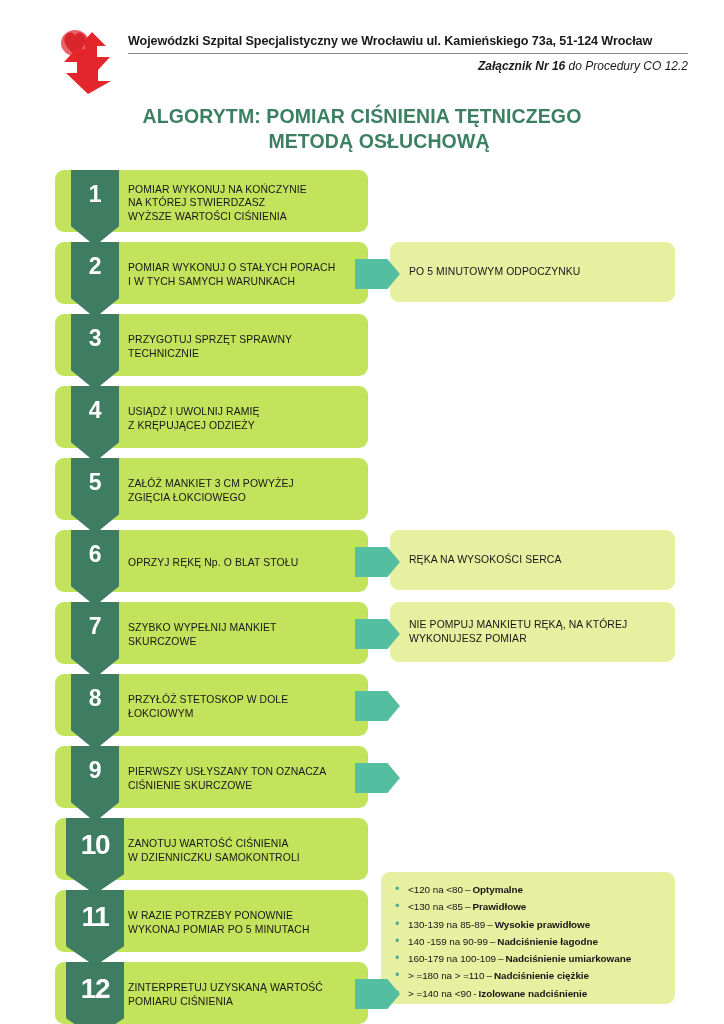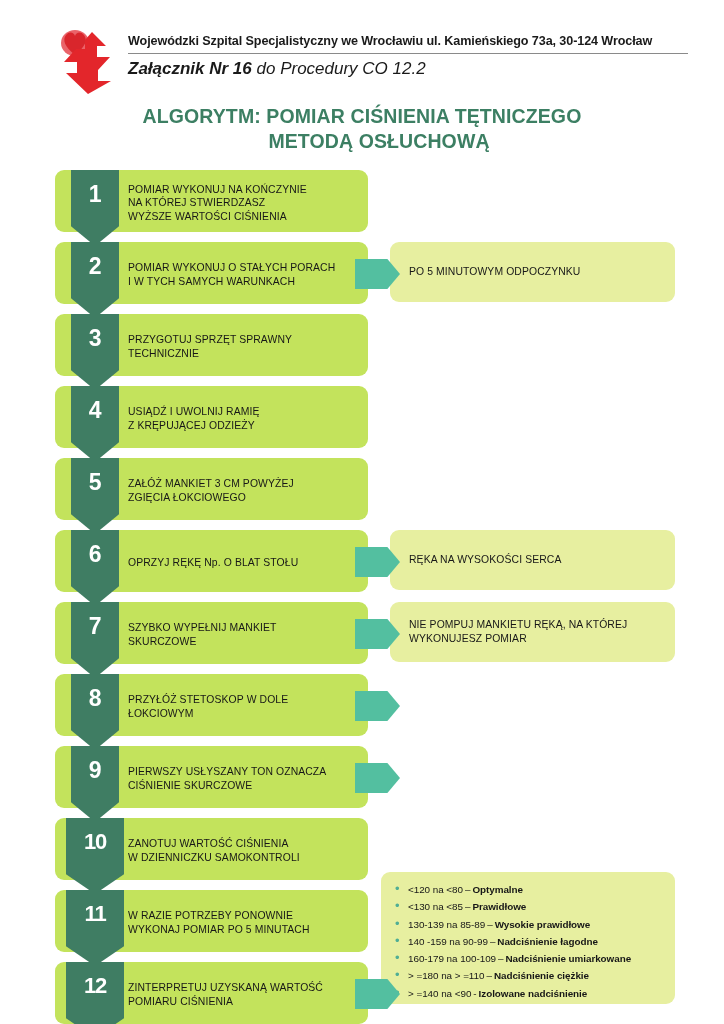--- a/index.html
+++ b/index.html
@@ -48,22 +48,22 @@
     font-size: 12.6px;
     color: #1a1a1a;
     font-weight: 600;
     letter-spacing: -0.1px;
     white-space: nowrap;
     padding-bottom: 5px;
     border-bottom: 1.1px solid #8a8a8a;
   }
 
   .annex-line {
-    text-align: left;
-    font-size: 17px;
+    text-align: right;
+    font-size: 12px;
     color: #1a1a1a;
     font-style: italic;
     padding-top: 5px;
     white-space: nowrap;
   }
   .annex-line .bold { font-weight: 700; font-style: italic; }
 
   
   .title {
     position: absolute;
@@ -121,21 +121,21 @@
   }
   .badge span {
     color: #ffffff;
     font-size: 23px;
     font-weight: 700;
     line-height: 1;
     padding-top: 13px;
     letter-spacing: -0.5px;
   }
   .badge.wide { width: 58px; left: 66px; }
-  .badge.wide span { font-size: 22px; letter-spacing: -1.2px; }
+  .badge.wide span { font-size: 28px; letter-spacing: -1.2px; }
 
   .step-text {
     position: absolute;
     left: 128px;
     top: 0;
     width: 236px;
     height: 66px;
     display: flex;
     flex-direction: column;
     justify-content: center;
@@ -223,21 +223,21 @@
     <div class="logo">
       <svg width="72" height="70" viewBox="0 0 72 70" xmlns="http://www.w3.org/2000/svg">
         <g>
           <ellipse cx="27" cy="17" rx="14" ry="13" fill="#e8565c" opacity="0.92"></ellipse>
           <path d="M27 29 C17 21 14 14 18 9 C21 5 26 6 27 10 C28 6 33 5 36 9 C40 14 37 21 27 29 Z" fill="#d9262c"></path>
           <path d="M44 6 L58 20 L49 20 L49 31 L62 31 L50 44 L50 55 L63 55 L40 68 L18 47 L29 47 L29 36 L16 36 L28 23 L37 23 L37 14 L44 6 Z" fill="#e3262b"></path>
         </g>
       </svg>
     </div>
     <div class="header-text">
-      <div class="hospital-line">Wojewódzki Szpital Specjalistyczny we Wrocławiu  ul. Kamieńskiego 73a, 30-124 Wrocław</div>
+      <div class="hospital-line">Wojewódzki Szpital Specjalistyczny we Wrocławiu  ul. Kamieńskiego 73a, 51-124 Wrocław</div>
       <div class="annex-line"><span class="bold">Załącznik Nr 16</span><span> do Procedury CO 12.2</span></div>
     </div>
   </div>
 
   <div class="title">
     <span>ALGORYTM: POMIAR CIŚNIENIA TĘTNICZEGO</span>
     <span class="l2">METODĄ OSŁUCHOWĄ</span>
   </div>
 
   <div class="flow" id="flow">

